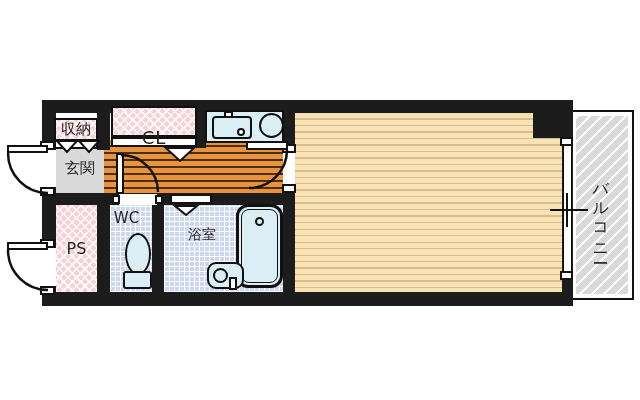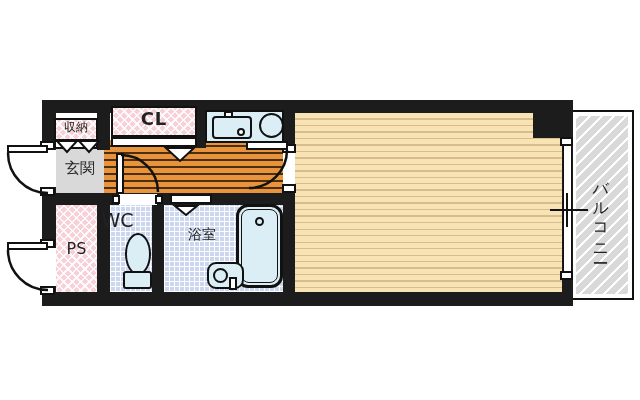--- a/index.html
+++ b/index.html
@@ -38,25 +38,25 @@
     background-image:repeating-linear-gradient(135deg,#ffffff 0 2.5px,transparent 2.5px 8.5px);
   }
   .outlined{border:2px solid #111;}
   .outlined3{border:3px solid #111;}
   .white{background:#fff;}
   .fixture{background:#dceef5;}
   .jamb{position:absolute;background:#fff;border:2px solid #111;box-sizing:border-box;}
   .leaf{position:absolute;background:#fff;border:2px solid #111;box-sizing:border-box;}
   
   .lbl{position:absolute;color:#222;text-align:center;line-height:1.1;white-space:nowrap;}
-  .lbl-storage{left:54px;top:121px;width:44px;font-size:12px;}
-  .lbl-cl{left:111px;top:109px;width:86px;font-size:18px;letter-spacing:1px;font-weight:bold;}
+  .lbl-storage{left:54px;top:121px;width:44px;font-size:15px;}
+  .lbl-cl{left:111px;top:128px;width:86px;font-size:18px;letter-spacing:1px;}
   .lbl-entrance{left:56px;top:160px;width:48px;font-size:15px;}
   .lbl-ps{left:56px;top:240px;width:41px;font-size:16px;text-align:center;}
-  .lbl-wc{left:96px;top:210px;width:43px;font-size:19px;}
+  .lbl-wc{left:105px;top:210px;width:43px;font-size:15px;}
   .lbl-bath{left:168px;top:227px;width:68px;font-size:14px;}
   .lbl-main{left:295px;top:164px;width:268px;font-size:26px;line-height:37px;color:#1a1a1a;}
   .lbl-balcony{
     left:592px;top:144px;height:140px;font-size:16px;letter-spacing:3px;
     writing-mode:vertical-rl;text-orientation:mixed;color:#222;
   }
   svg.overlay{position:absolute;left:0;top:0;pointer-events:none;}
 </style>
 </head>
 <body>

